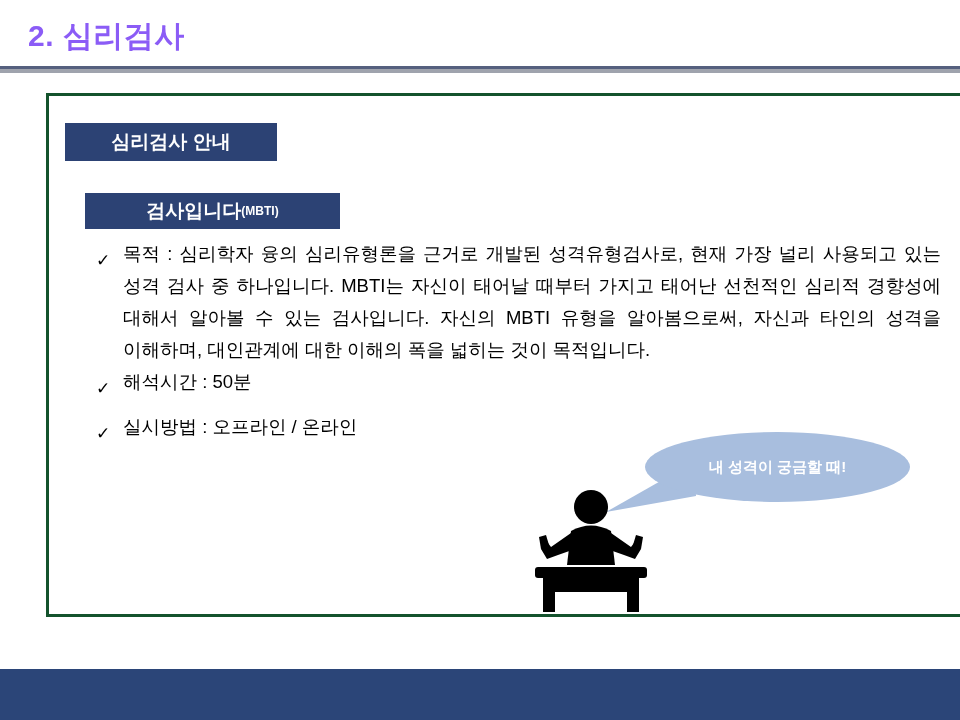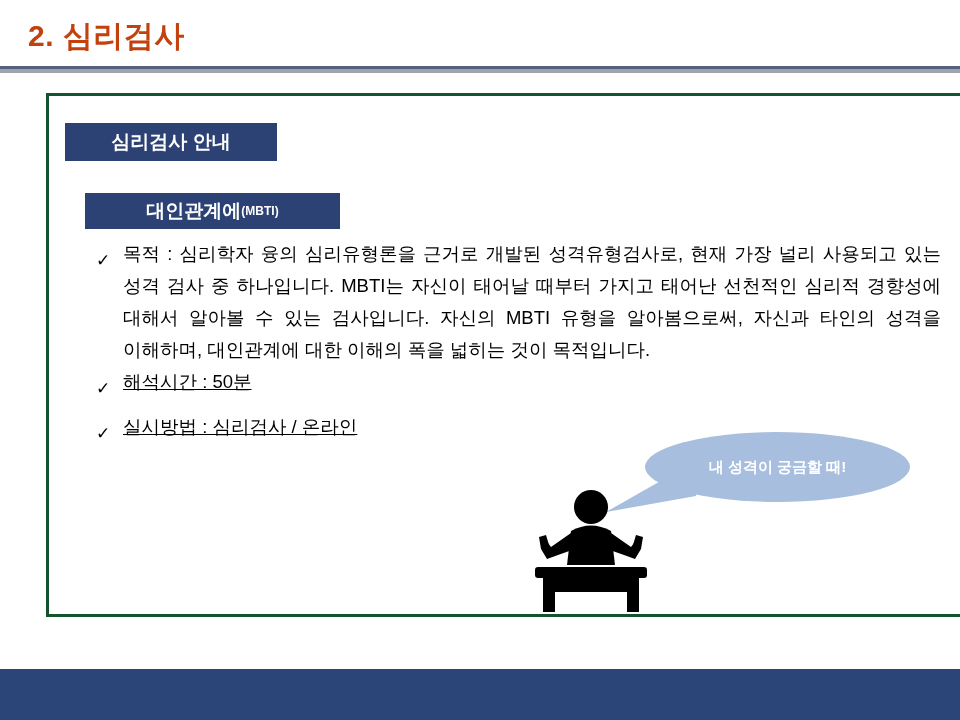--- a/index.html
+++ b/index.html
@@ -15,21 +15,21 @@
     position: relative;
   }
 
   
   #slide-title {
     position: absolute;
     left: 28px;
     top: 16px;
     font-size: 30px;
     font-weight: bold;
-    color: #c2410c;
+    color: #8b5cf6;
     letter-spacing: 0.5px;
     white-space: nowrap;
   }
   #title-rule {
     position: absolute;
     left: 0;
     top: 66px;
     width: 960px;
     height: 7px;
   }
@@ -114,21 +114,20 @@
   .para {
     margin-left: 32px;
     font-size: 18.5px;
     line-height: 32px;
     text-align: justify;
     text-justify: inter-character;
     word-break: keep-all;
   }
   .para.single {
     text-align: left;
-    text-decoration: underline;
   }
 
   
   #speech-bubble {
     position: absolute;
     left: 645px;
     top: 432px;
     width: 265px;
     height: 70px;
     background: #a8bede;
@@ -180,39 +179,39 @@
   <div class="rule-light"></div>
 </div>
 
 <div id="content-box">
 
   <div class="badge" id="badge-guide">
     <span>심리검사 안내</span>
   </div>
 
   <div class="badge" id="badge-mbti">
-    <span>대인관계에</span>
+    <span>검사입니다</span>
       <span class="suffix">(MBTI)</span>
   </div>
 
   <div id="body-text">
 
     <div class="bullet-row">
       <span class="check-icon">✓</span>
       <div class="para">목적 : 심리학자 융의 심리유형론을 근거로 개발된 성격유형검사로, 현재 가장 널리 사용되고 있는 성격 검사 중 하나입니다. MBTI는 자신이 태어날 때부터 가지고 태어난 선천적인 심리적 경향성에 대해서 알아볼 수 있는 검사입니다. 자신의 MBTI 유형을 알아봄으로써, 자신과 타인의 성격을 이해하며, 대인관계에 대한 이해의 폭을 넓히는 것이 목적입니다.</div>
     </div>
 
     <div class="bullet-row">
       <span class="check-icon">✓</span>
       <div class="para single">해석시간 : 50분</div>
     </div>
 
     <div class="bullet-row">
       <span class="check-icon">✓</span>
-      <div class="para single">실시방법 : 심리검사 / 온라인</div>
+      <div class="para single">실시방법 : 오프라인 / 온라인</div>
     </div>
 
   </div>
 </div>
 
 <svg id="speech-bubble-tail" viewBox="0 0 90 52">
   <polygon points="88,0 90,34 0,50" fill="#a8bede"></polygon>
 </svg>
 
 <div id="speech-bubble">

